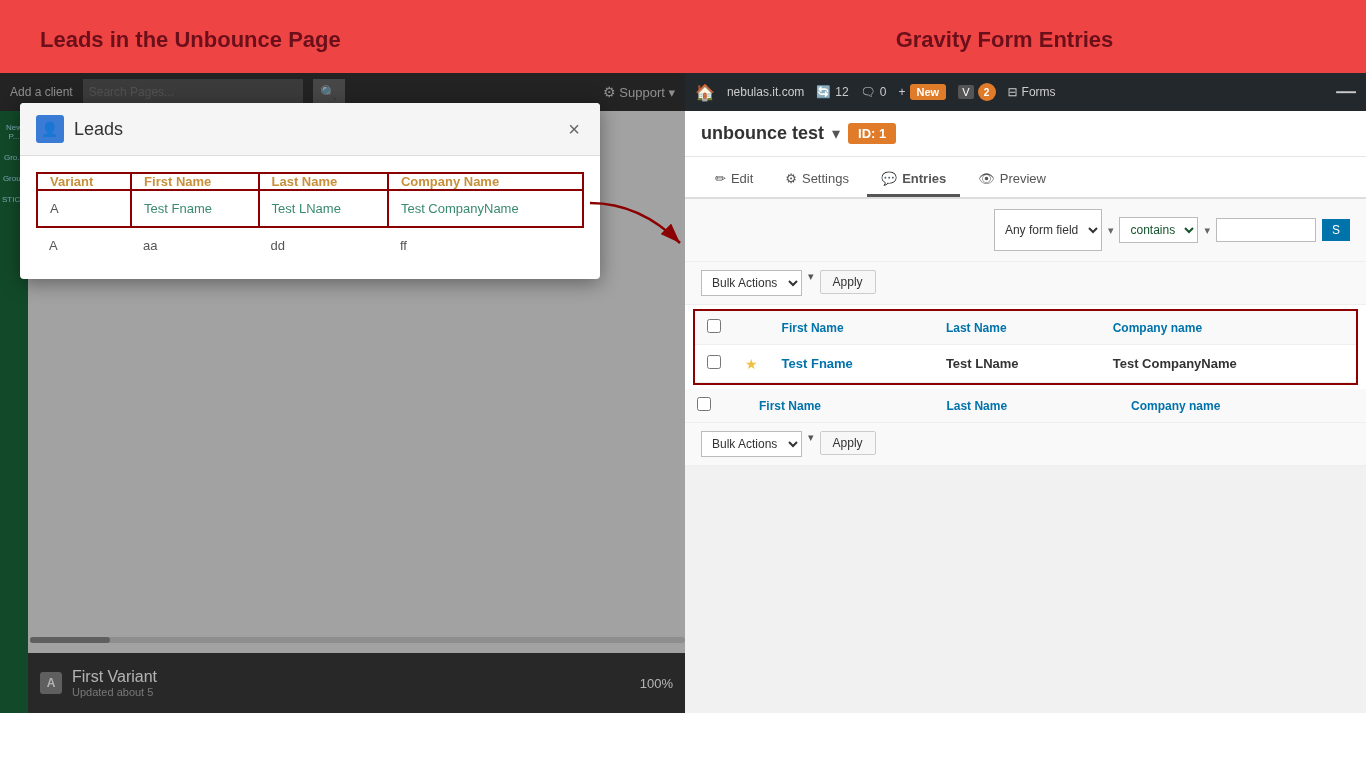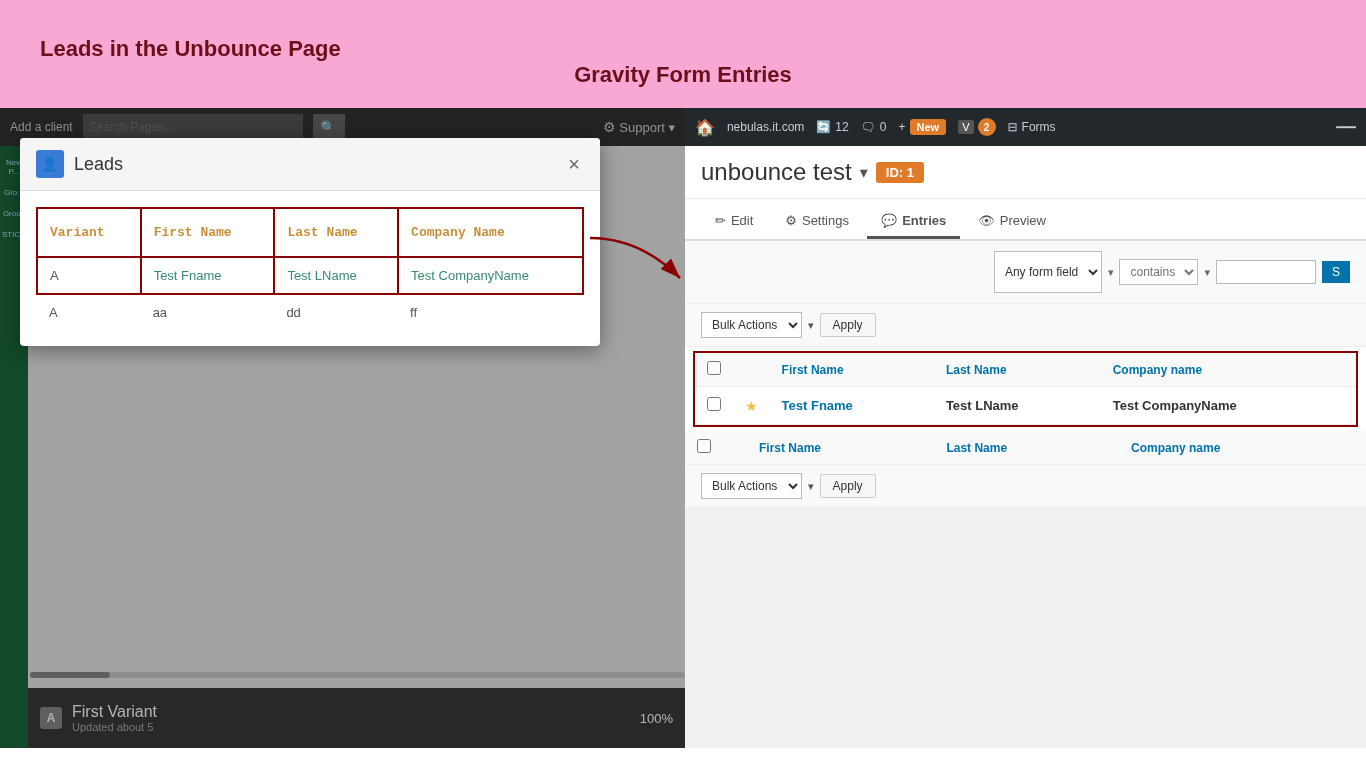--- a/index.html
+++ b/index.html
@@ -8,23 +8,22 @@
       background: #fff;
       width: 1366px;
       height: 768px;
       overflow: hidden;
       position: relative;
     }
 
     
     .section-titles {
       display: flex;
-      padding: 36px 40px 20px 40px;
-      background: #f9a8d4;
-      flex-direction: column;
+      padding: 27px 40px 20px 40px;
+      background: #ef4444;
     }
     .section-title-left {
       flex: 0 0 50%;
       font-size: 22px;
       font-weight: bold;
       color: #6b0f1a;
     }
     .section-title-right {
       flex: 0 0 50%;
       font-size: 22px;
@@ -178,24 +177,23 @@
       padding: 16px;
     }
     .leads-table table {
       width: 100%;
       border-collapse: collapse;
     }
     .leads-table th {
       color: #c8903a;
       font-size: 13px;
       font-weight: bold;
-      padding: 16px 12px;
+      padding: 0 12px;
       text-align: left;
       border: 2px solid #8b0000;
-      font-family: Liberation Mono, monospace;
     }
     .leads-table td {
       padding: 10px 12px;
       font-size: 13px;
       color: #3a8b6e;
       border: none;
     }
     .leads-table tr:not(.highlighted) td {
       color: #555;
     }
@@ -283,22 +281,22 @@
     
     .form-title-bar {
       padding: 12px 16px;
       display: flex;
       align-items: center;
       gap: 8px;
       background: #fff;
       border-bottom: 1px solid #e5e5e5;
     }
     .form-title-text {
-      font-size: 24px;
-      font-weight: 400;
+      font-size: 18px;
+      font-weight: 700;
       color: #333;
     }
     .form-title-arrow {
       color: #555;
       font-size: 16px;
     }
     .form-title-id {
       background: #e07b2a;
       color: #fff;
       padding: 3px 10px;
@@ -346,21 +344,21 @@
       background: #fff;
       padding: 12px 6px;
       font-size: 12px;
       color: #333;
     }
     .filter-contains {
       border: 1px solid #bbb;
       background: #fff;
       padding: 4px 6px;
       font-size: 12px;
-      color: #737373;
+      color: #14532d;
     }
     .filter-search-btn {
       background: #0073aa;
       color: #fff;
       border: none;
       padding: 4px 10px;
       font-size: 12px;
       cursor: pointer;
     }
 
@@ -382,21 +380,21 @@
       font-weight: bold;
     }
     .entry-filter-sep {
       margin: 0 4px;
       color: #999;
     }
 
     
     .bulk-actions-bar {
       display: flex;
-      align-items: center;
+      align-items: flex-start;
       padding: 8px 16px;
       background: #f9f9f9;
       gap: 6px;
       border-bottom: 1px solid #eee;
     }
     .bulk-select {
       border: 1px solid #bbb;
       background: #fff;
       padding: 4px 6px;
       font-size: 12px;

